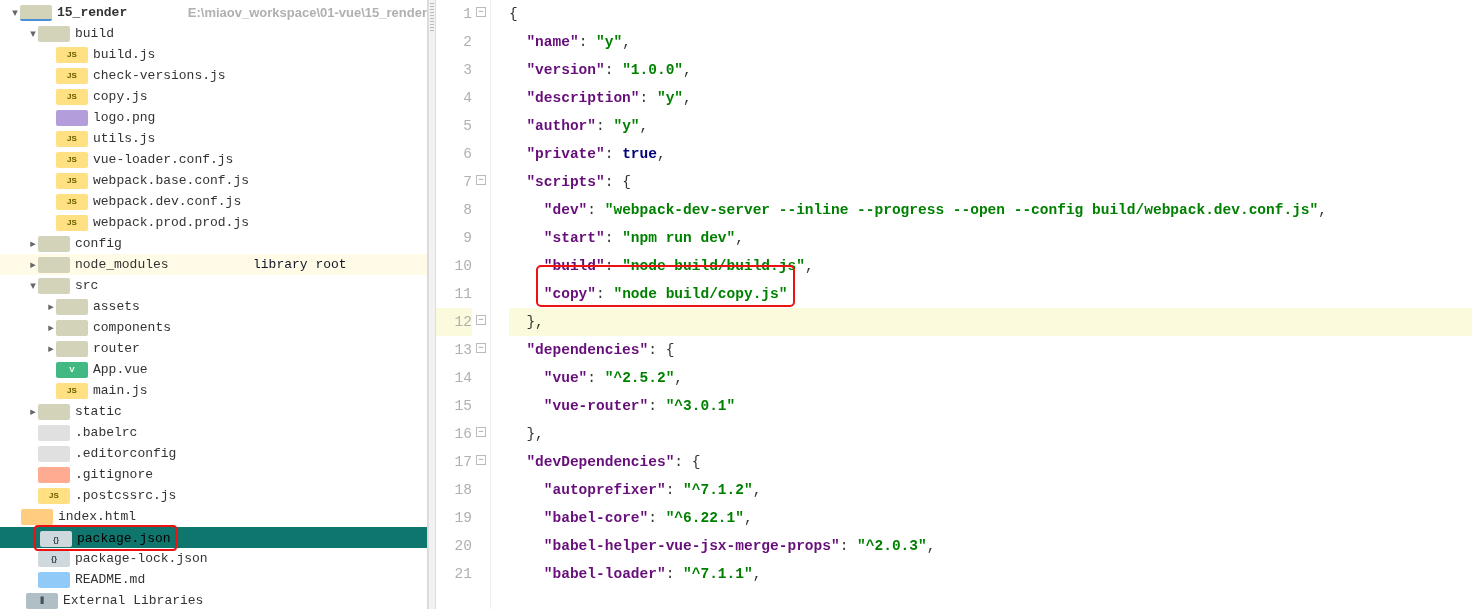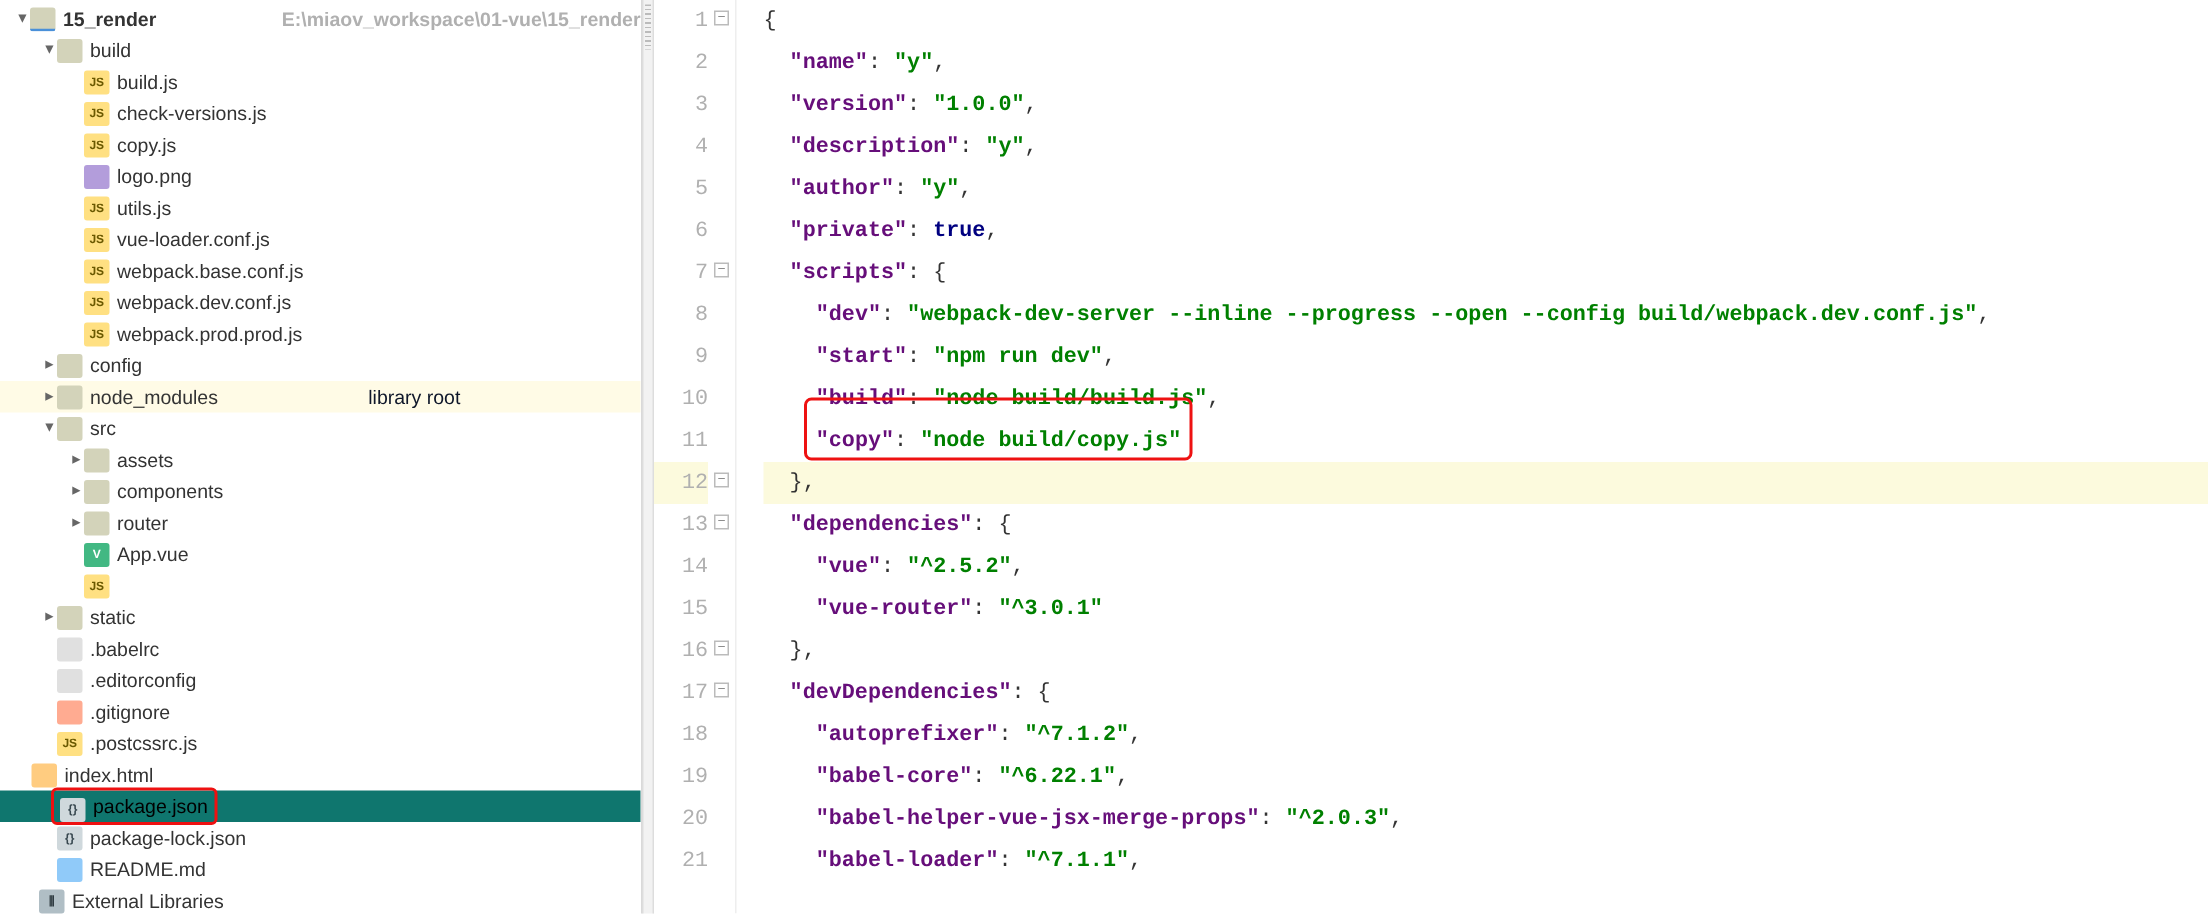--- a/index.html
+++ b/index.html
@@ -36,21 +36,21 @@
   .arrow {
     width: 10px;
     text-align: center;
     color: #666;
     font-size: 11px;
     display: inline-block;
     flex-shrink: 0;
   }
   .arrow.spacer { visibility: hidden; }
   .ficon {
-    width: 17px;
+    width: 32px;
     height: 16px;
     margin-right: 5px;
     display: inline-flex;
     align-items: center;
     justify-content: center;
     font-size: 8px;
     border-radius: 2px;
     font-weight: bold;
     flex-shrink: 0;
   }
@@ -58,21 +58,21 @@
   .ficon.folder-root { background: #d3d3ba; border-bottom: 2px solid #4a90d9; }
   .ficon.js { background: #ffe082; color: #6b5900; }
   .ficon.img { background: #b39ddb; color: #3d2b63; }
   .ficon.vue { background: #42b883; color: #fff; }
   .ficon.json { background: #cfd8dc; color: #37474f; }
   .ficon.txt { background: #e0e0e0; color: #424242; }
   .ficon.md { background: #90caf9; color: #0d47a1; }
   .ficon.git { background: #ffab91; color: #bf360c; }
   .ficon.html { background: #ffcc80; color: #8a5300; }
   .ficon.lib { background: #b0bec5; color: #263238; }
-  .label { flex: 1; }
+  .label { flex: 1; font-family: Liberation Mono, monospace; }
   .label.bold { font-weight: bold; }
   .label.lib-text { color: #0f172a; margin-left: 4px; font-weight: normal; }
   .path-label { color: #b0b0b0; margin-left: 6px; font-weight: bold; }
   .selected .label { color: #000; }
   .highlight-box {
     border: 2px solid #e11;
     border-radius: 4px;
     padding: 0 4px;
     margin-left: -4px;
   }
@@ -240,20 +240,21 @@
       <span class="label">router</span>
     </div>
     <div class="tree-row" style="padding-left: 46px;">
       <span class="arrow spacer">▸</span>
       <span class="ficon vue">V</span>
       <span class="label">App.vue</span>
     </div>
     <div class="tree-row" style="padding-left: 46px;">
       <span class="arrow spacer">▸</span>
       <span class="ficon js">JS</span>
+      <span class="label">main.js</span>
     </div>
     <div class="tree-row" style="padding-left: 28px;">
       <span class="arrow">▸</span>
       <span class="ficon folder"></span>
       <span class="label">static</span>
     </div>
     <div class="tree-row" style="padding-left: 28px;">
       <span class="arrow spacer">▸</span>
       <span class="ficon txt"></span>
       <span class="label">.babelrc</span>

